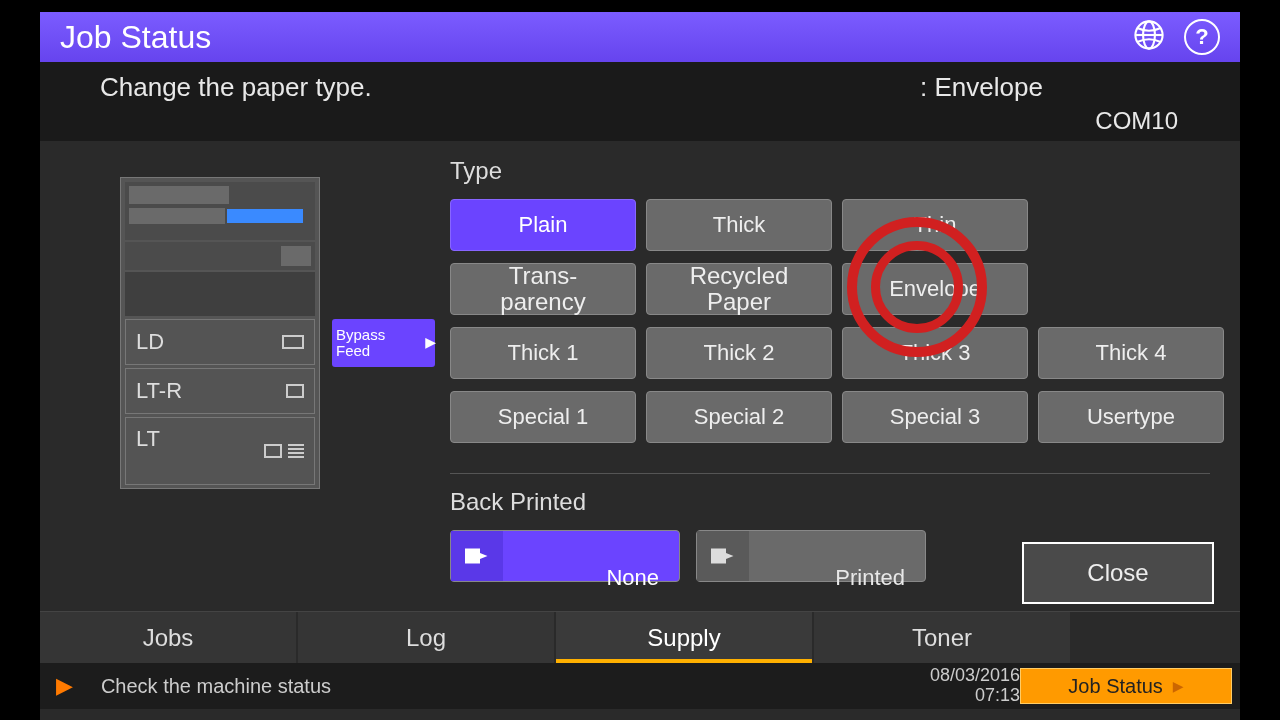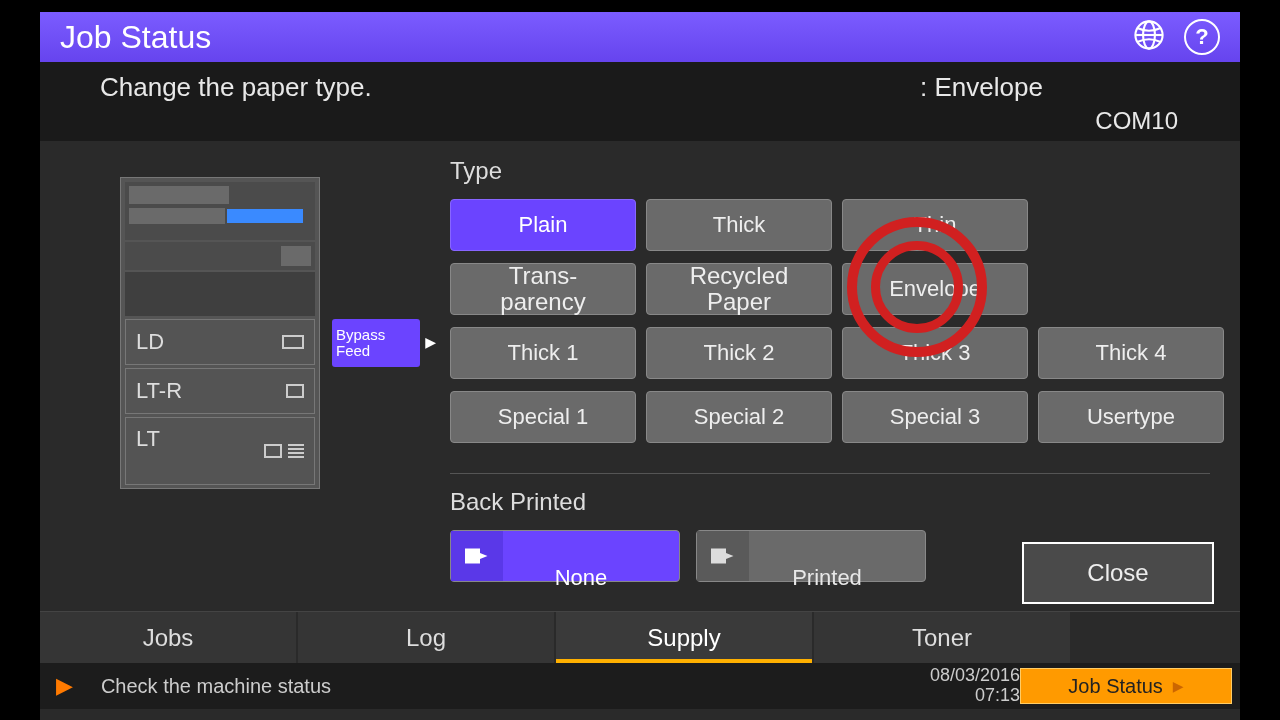--- a/index.html
+++ b/index.html
@@ -22,34 +22,34 @@
   .tray-top .blue { position:absolute; left:102px; top:27px; width:76px; height:14px; background:#3a8aff;}
   .tray-spacer { height:28px; background:#4b4b4b; margin-bottom:2px; position:relative;}
   .tray-spacer .stub { position:absolute; right:4px; top:4px; width:30px; height:20px; background:#6a6a6a;}
   .tray-blank { height: 44px; background:#3f3f3f; margin-bottom:3px;}
   .tray-row { height: 46px; background: #545454; border:1px solid #777; display:flex; align-items:center; justify-content:space-between; padding:0 10px; margin-bottom:3px; color:#ddd; font-size:22px; cursor:pointer;}
   .tray-row.big { height: 68px; align-items:flex-start; padding-top:8px;}
   .tray-icons { display:flex; gap:6px; align-items:center;}
   .sq-icon { width:18px; height:14px; border:2px solid #ccc; display:inline-block;}
   .lines-icon { width:16px; height:14px; display:inline-flex; flex-direction:column; justify-content:space-between;}
   .lines-icon span { height:2px; background:#ccc; display:block;}
-  .bypass-btn { position:absolute; left:282px; top:162px; width:88px; height:48px; background:#6b44ff; color:#fff; font-size:15px; display:flex; align-items:center; padding:4px 4px; line-height:1.1; cursor:pointer; border-radius:3px;gap:40px;}
+  .bypass-btn { position:absolute; left:282px; top:162px; width:103px; height:48px; background:#6b44ff; color:#fff; font-size:15px; display:flex; align-items:center; padding:4px 4px; line-height:1.1; cursor:pointer; border-radius:3px;gap:40px;}
   .bypass-btn .arrow { margin-left:auto; color:#fff; font-size:14px;}
   .right-col { flex:1; padding: 0 10px 0 70px;}
   .section-label { color:#ddd; font-size:24px; margin-bottom:14px;}
   .type-grid { display:grid; grid-template-columns: repeat(4, 186px); gap:12px 10px; margin-bottom:30px;}
   .type-btn { height:52px; background:#6a6a6a; border:1px solid #888; border-radius:4px; color:#eee; font-size:22px; display:flex; align-items:center; justify-content:center; text-align:center; line-height:1.1; cursor:pointer; position:relative;}
   .type-btn.two-line { font-size:24px; }
   .type-btn.active { background:#6b44ff; border-color:#8866ff; color:#fff;}
   .type-btn.empty { visibility:hidden; }
   .divider { height:1px; background:#555; margin: 6px 0 14px 0; width: 760px;}
   .back-row { display:flex; gap:16px; align-items:center;}
   .bp-btn { width:230px; height:52px; border-radius:4px; display:flex; align-items:center; cursor:pointer; font-size:22px; border:1px solid #888;}
   .bp-btn .bp-icon { width:52px; height:100%; display:flex; align-items:center; justify-content:center;}
-  .bp-btn .bp-label { flex:1; text-align:center; padding-right:20px;margin-top:44px;}
+  .bp-btn .bp-label { flex:1; text-align:right; padding-right:20px;margin-top:44px;}
   .bp-btn.active { background:#6b44ff; color:#fff;}
   .bp-btn.active .bp-icon { background:#5a38e8;}
   .bp-btn.inactive { background:#6a6a6a; color:#e8e8e8;}
   .bp-btn.inactive .bp-icon { background:#5a5a5a;}
   .close-btn { position:absolute; right:26px; bottom:118px; width:192px; height:62px; background:#4a4a4a; border:2px solid #fff; color:#eee; font-size:24px; display:flex; align-items:center; justify-content:center; cursor:pointer;}
   .tabs { display:flex; height:52px; background:#2a2a2a; border-top:1px solid #444;}
   .tab { flex:0 0 256px; display:flex; align-items:center; justify-content:center; color:#ddd; font-size:24px; cursor:pointer; background:#353535; margin-right:2px;}
   .tab.wide { flex:0 0 256px;}
   .tab.active { background:#3a3a3a; box-shadow: inset 0 -4px 0 #ffb000; color:#fff;}
   .footer { height:46px; background:#1c1c1c; display:flex; align-items:center; padding:0 8px; color:#ccc; font-size:20px;}

